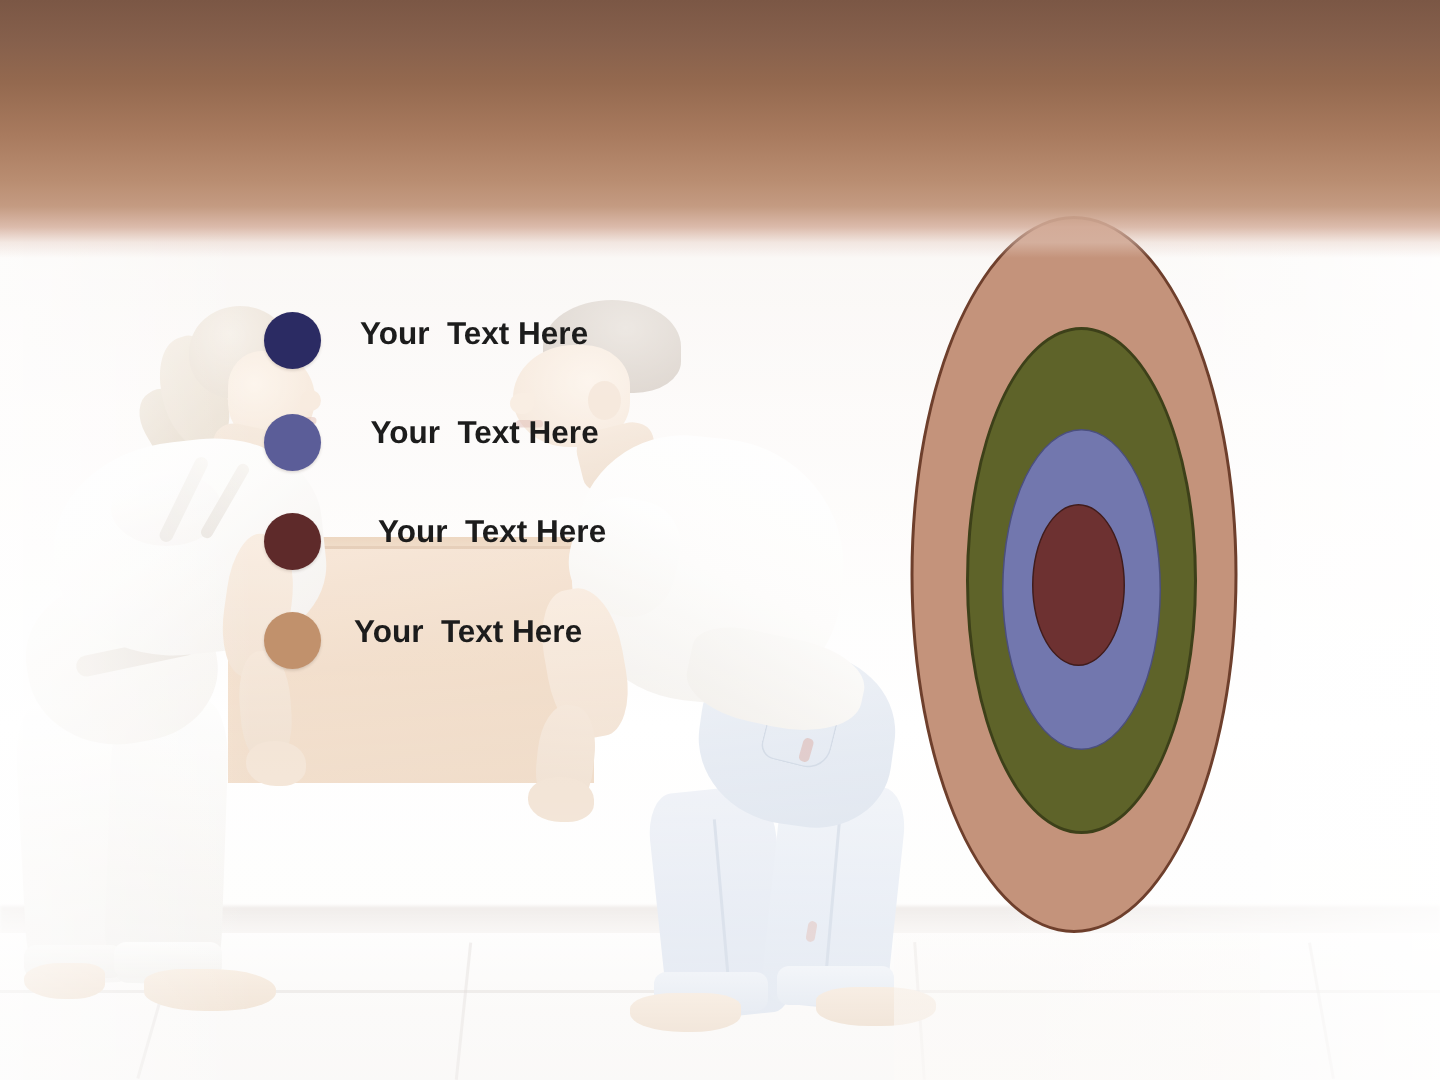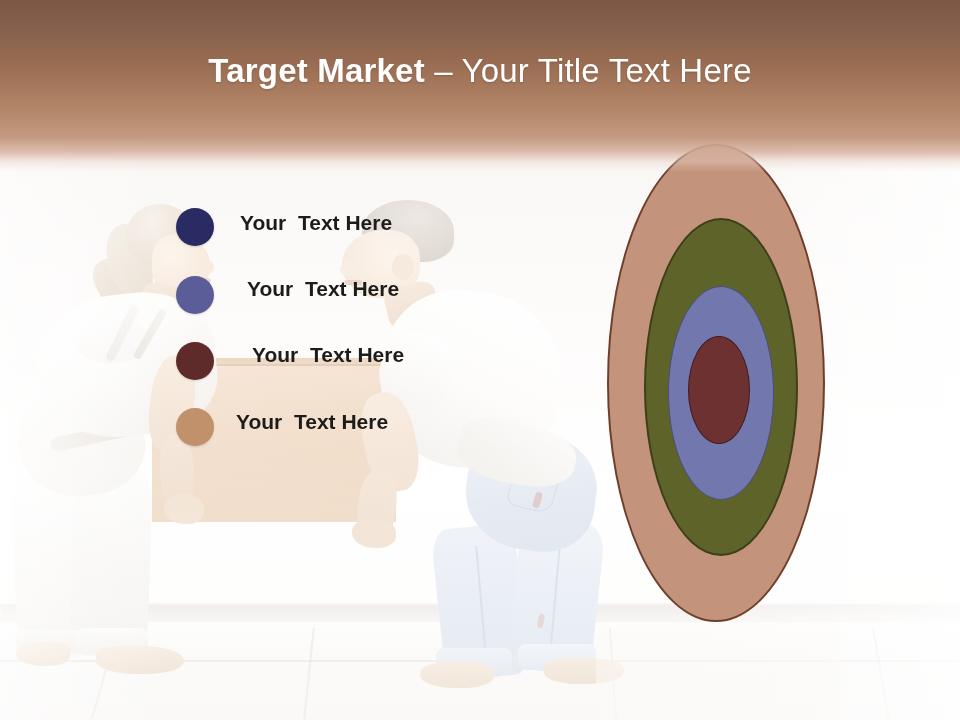--- a/index.html
+++ b/index.html
@@ -464,23 +464,20 @@
   <div class="refl-wash"></div>
 
   <div class="target-wrap">
     <div class="ring ring-outer"></div>
     <div class="ring ring-2"></div>
     <div class="ring ring-3"></div>
     <div class="ring ring-4"></div>
   </div>
 
   <div class="header"></div>
-  <div class="header-title">
-    <span class="title-strong">Target Market</span><span class="title-rest"> – Your Title Text Here</span>
-  </div>
 
   <div class="bullets">
 
     <div class="bullet-row i0">
       <span class="bullet-dot" style="background:#2b2b63"></span>
       <span class="bullet-label">Your  Text Here</span>
     </div>
 
     <div class="bullet-row i1">
       <span class="bullet-dot" style="background:#5b5d98"></span>

